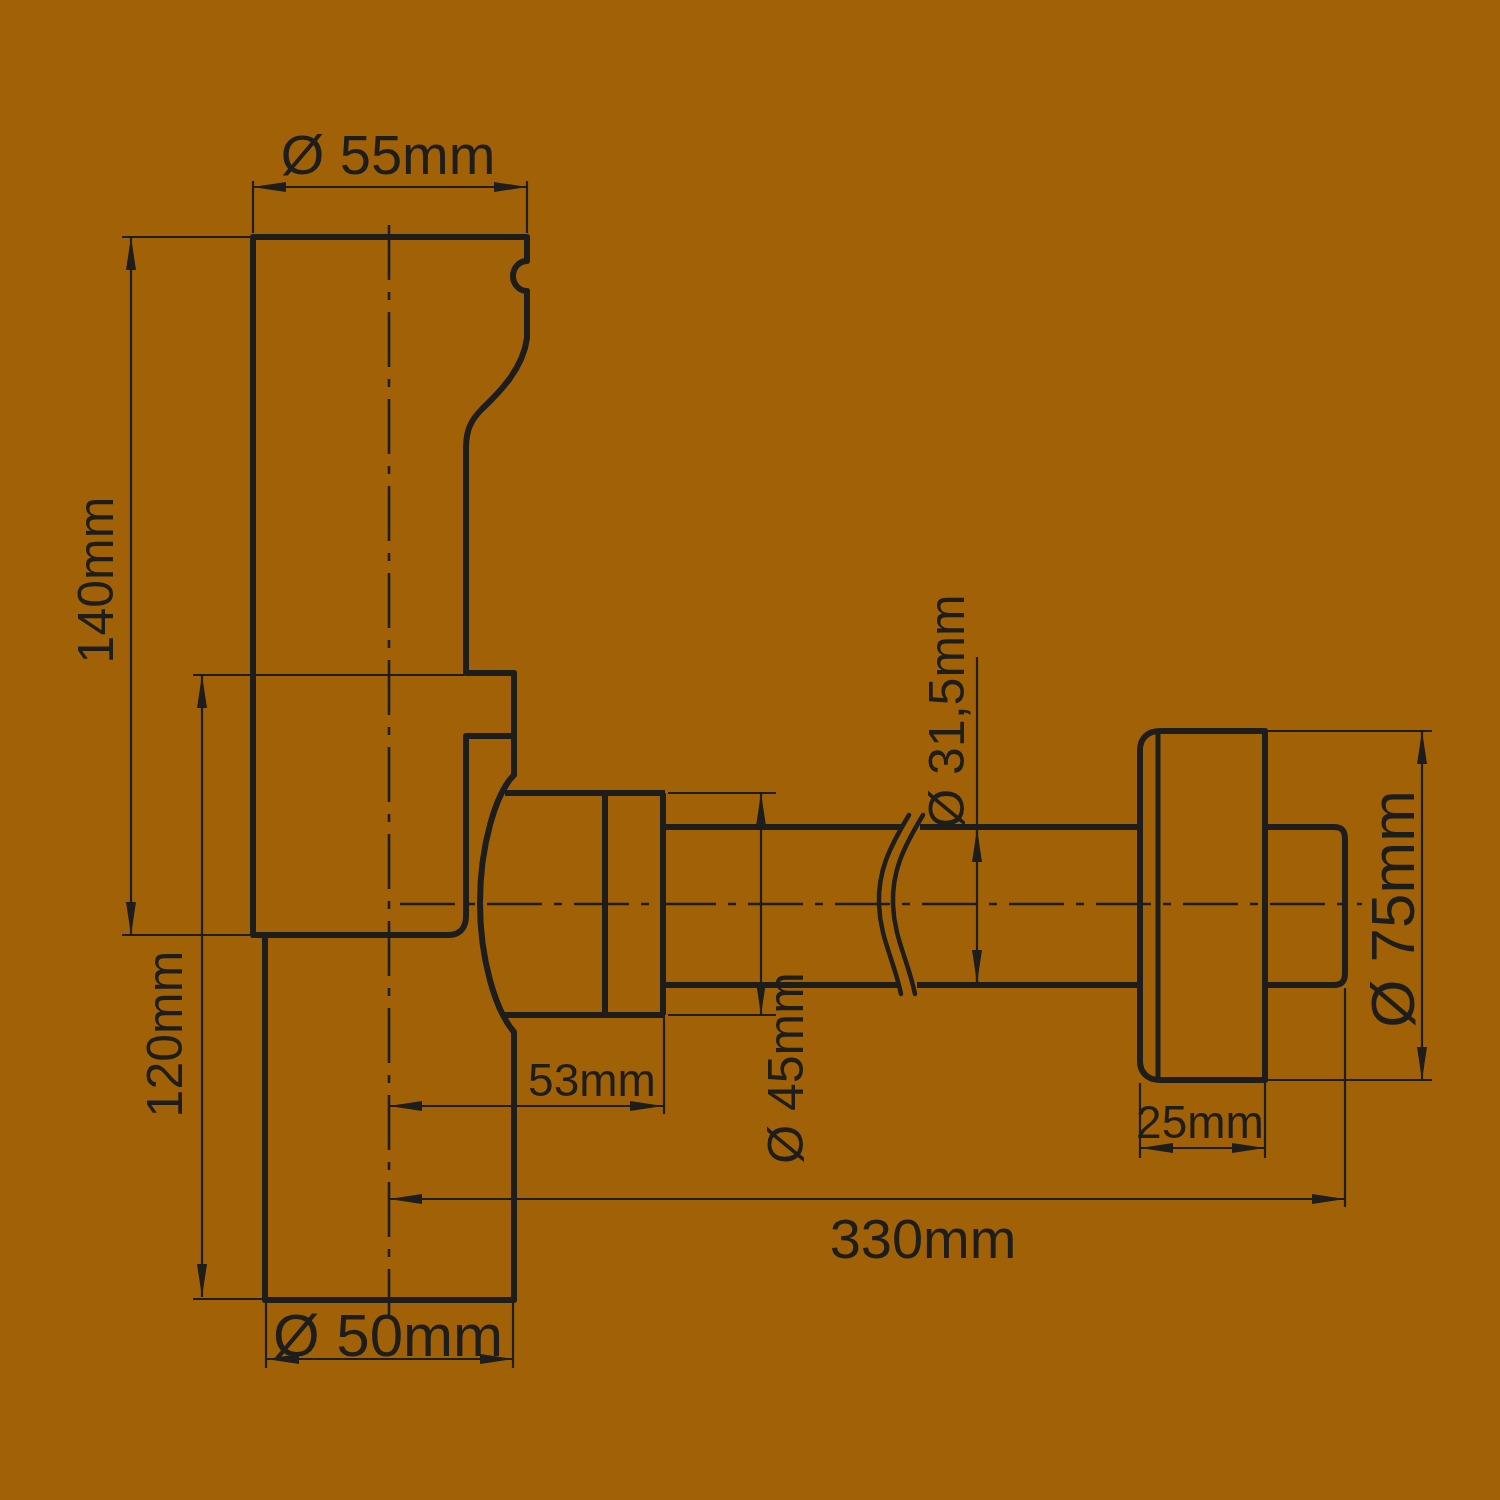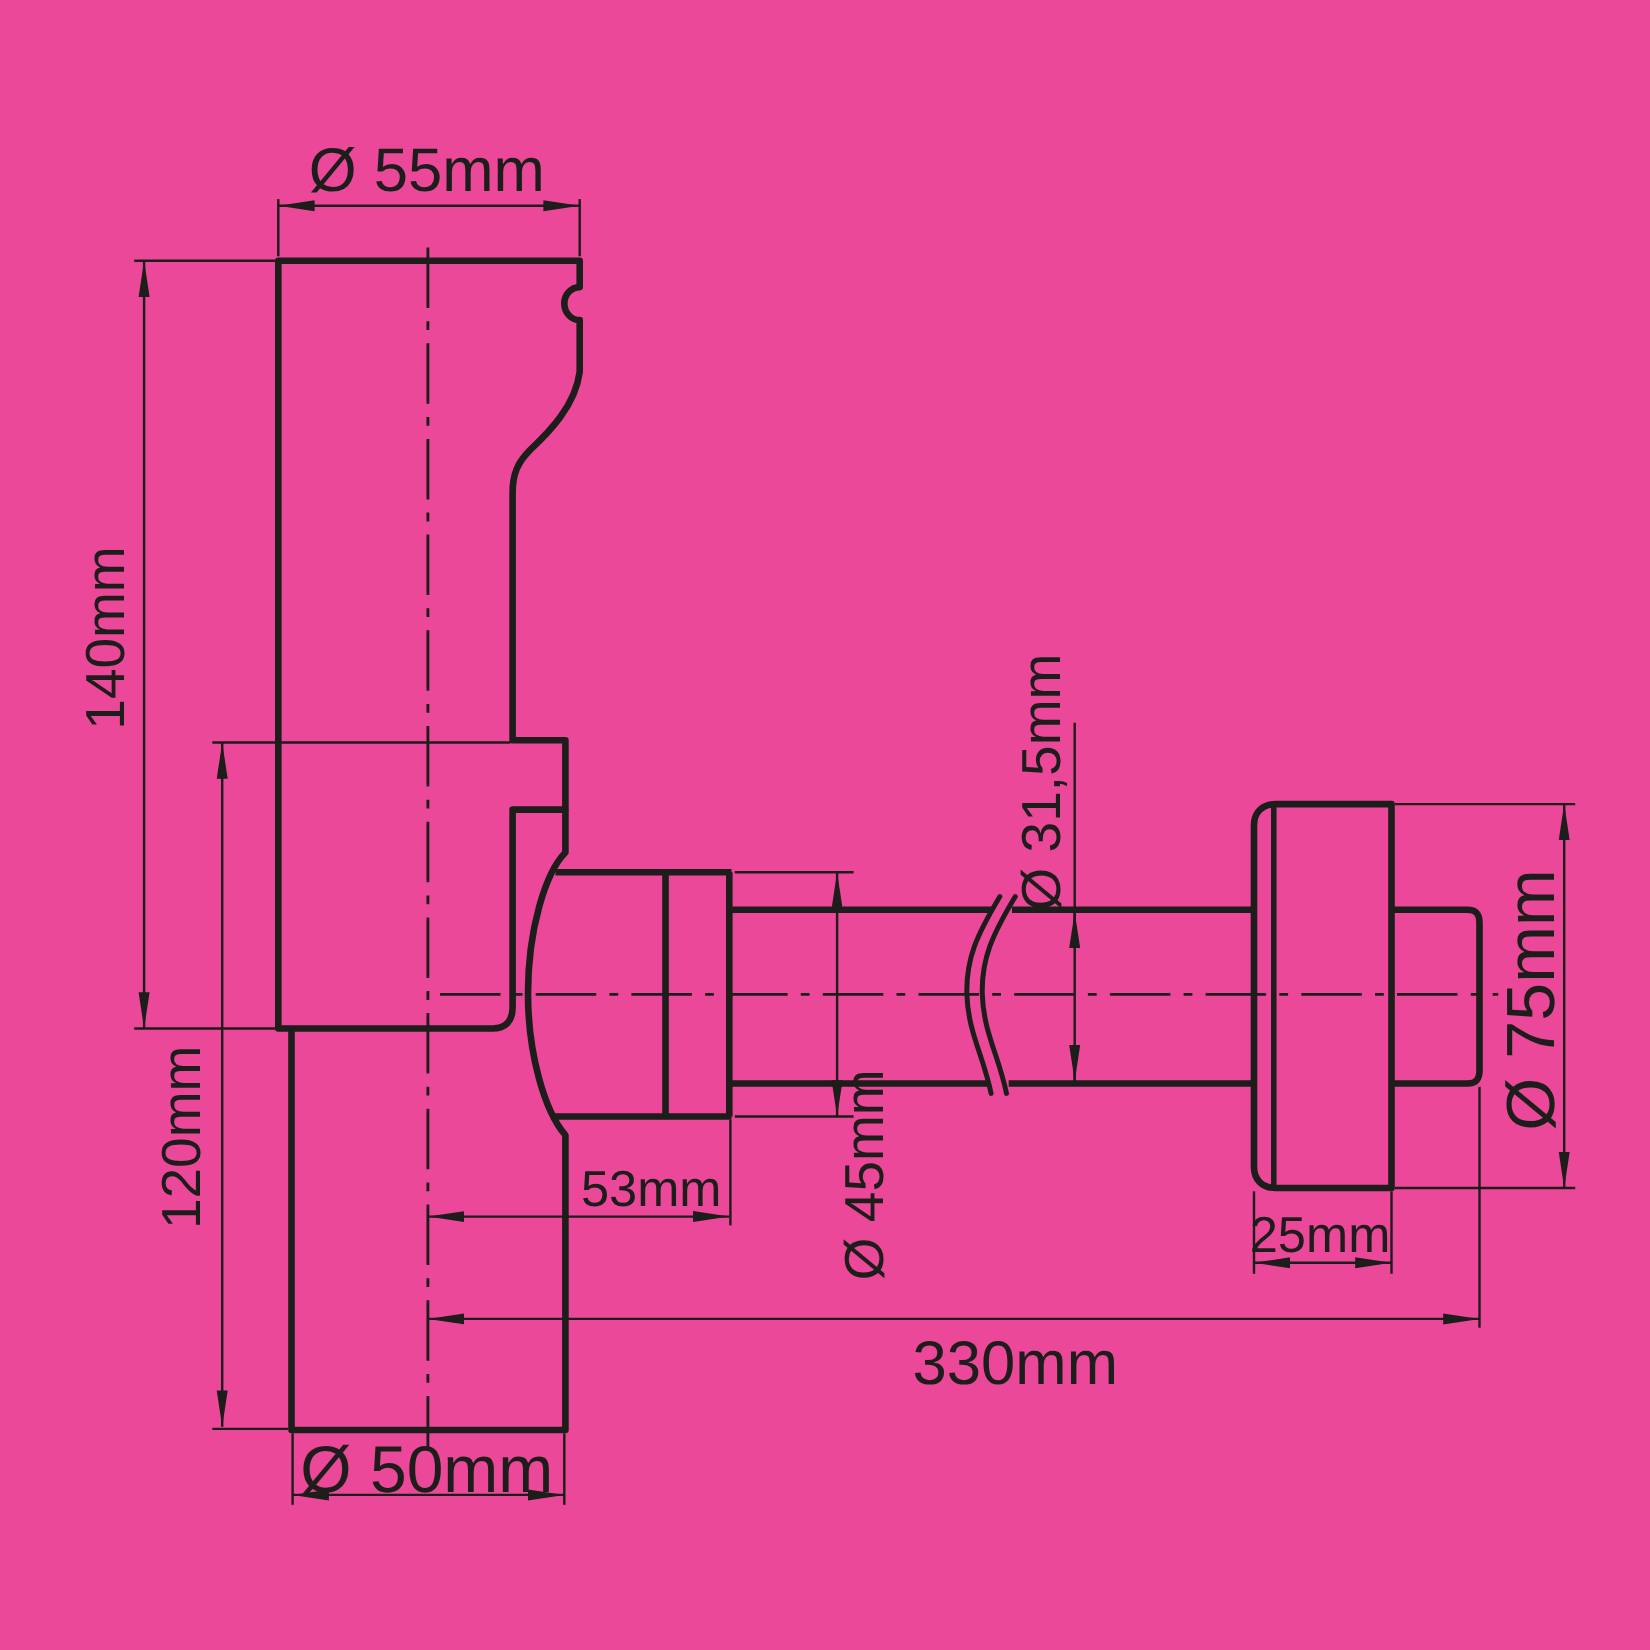--- a/index.html
+++ b/index.html
@@ -1,16 +1,16 @@
 <!DOCTYPE html>
 <html><head>
 <meta charset="utf-8">
 <style>
   html,body{margin:0;padding:0;background:#fff;}
-  .stage{width:1500px;height:1500px;background:#ec4899;position:relative;overflow:hidden;}
+  .stage{width:1500px;height:1500px;background:#a16207;position:relative;overflow:hidden;}
   svg{display:block;}
   text{font-family:"Liberation Sans","DejaVu Sans",sans-serif;fill:#1d1d1b;}
   .outline{fill:none;stroke:#1d1d1b;stroke-width:6;stroke-linejoin:round;stroke-linecap:butt;}
   .outline-med{fill:none;stroke:#1d1d1b;stroke-width:5;stroke-linejoin:round;}
   .squiggle{fill:none;stroke:#1d1d1b;stroke-width:4.5;stroke-linecap:round;}
   .dim{fill:none;stroke:#1d1d1b;stroke-width:2.2;}
   .cline{fill:none;stroke:#1d1d1b;stroke-width:2.6;stroke-dasharray:55 12 8 12;}
   .lbl{font-size:56px;}
   .lbl-50{font-size:50px;}
   .lbl-46{font-size:46px;}

